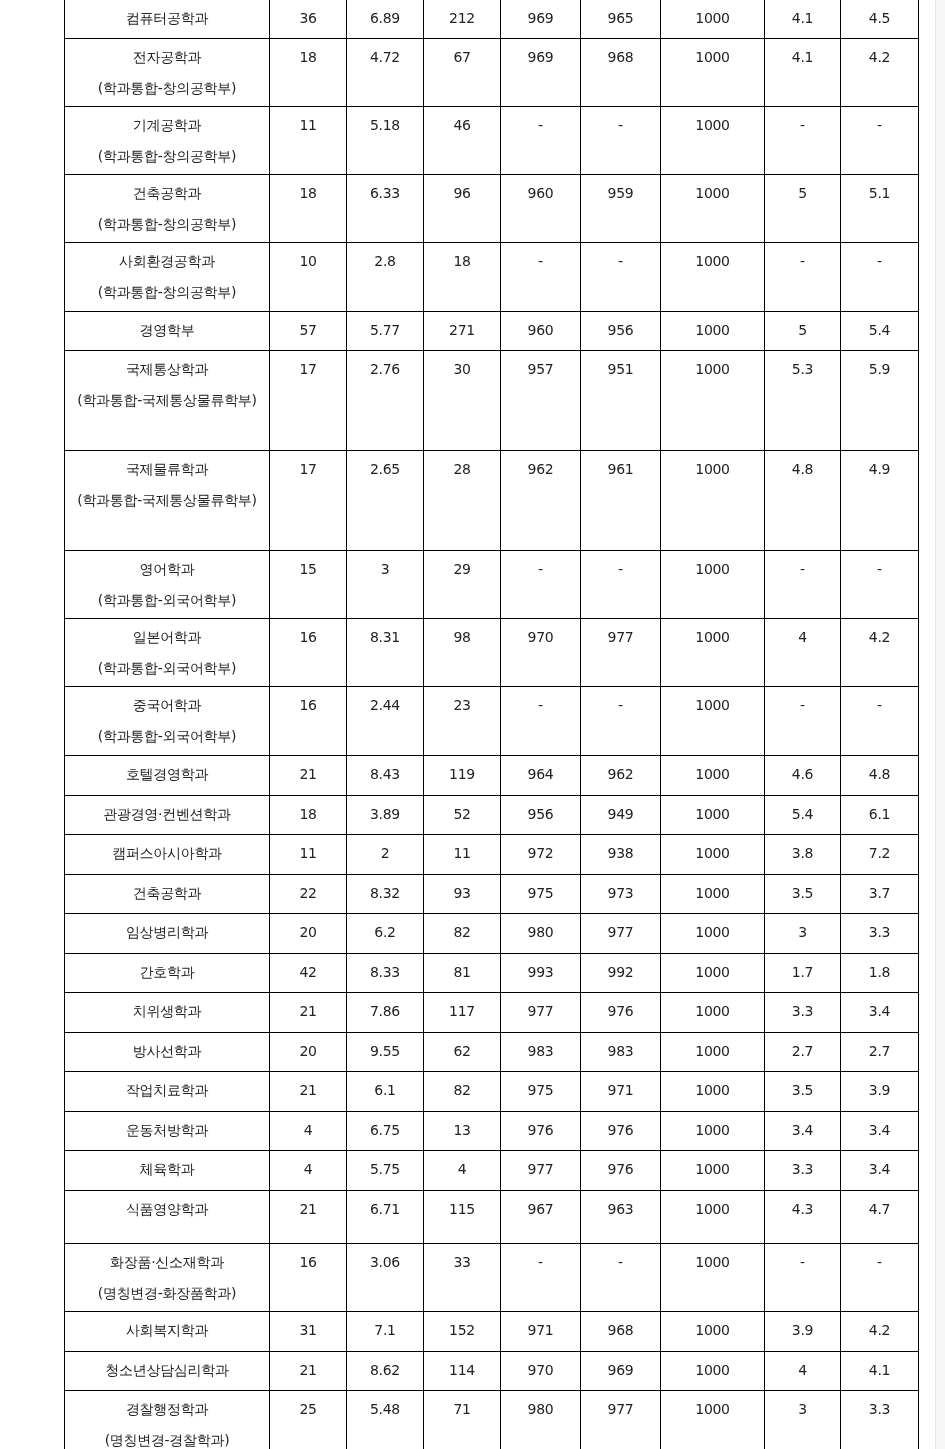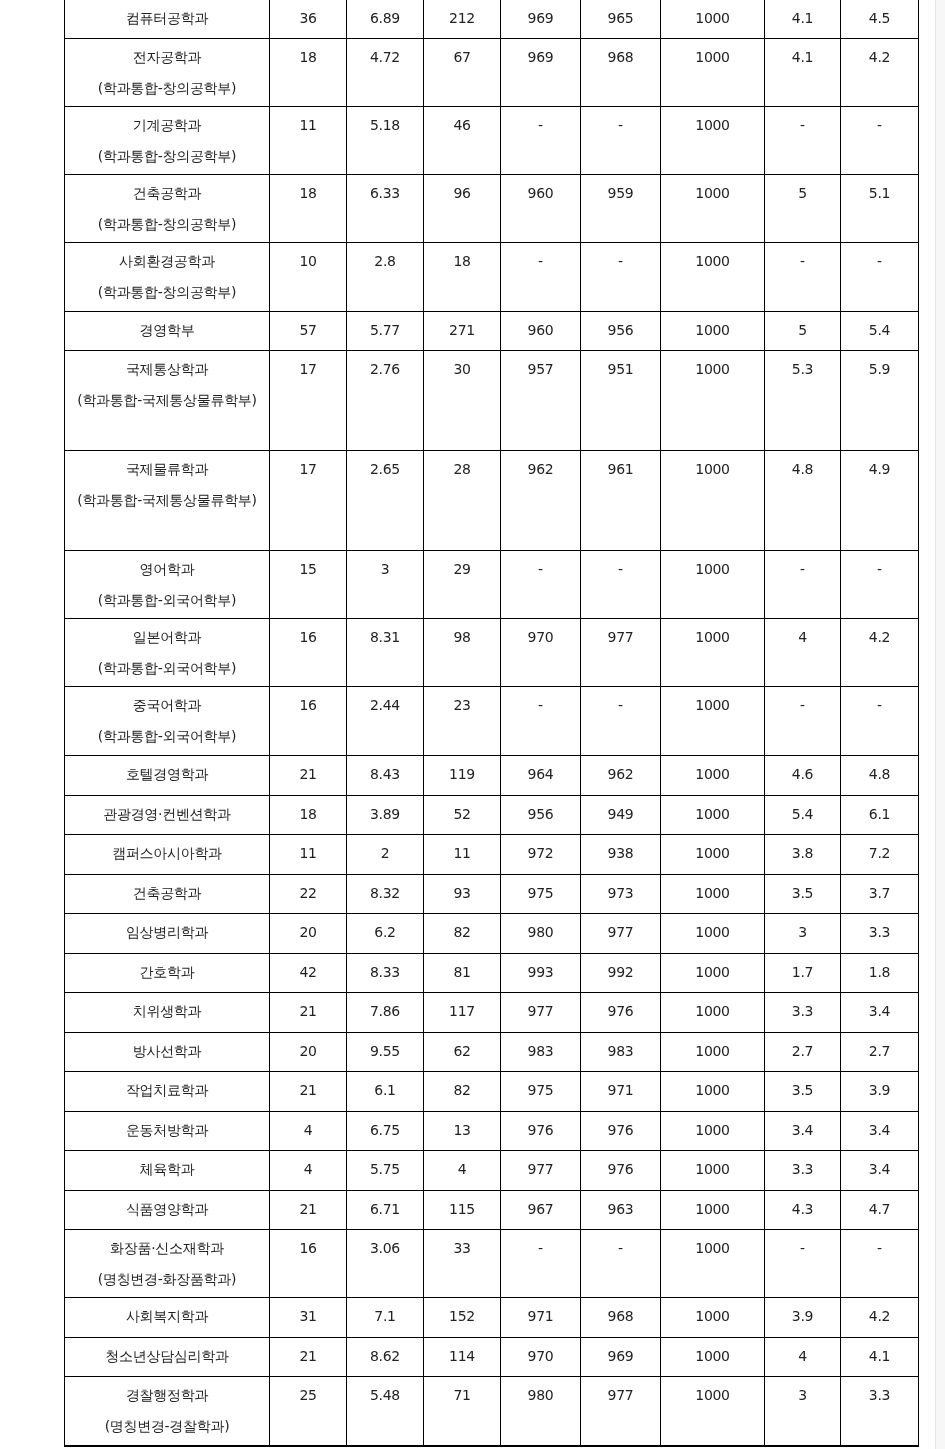--- a/index.html
+++ b/index.html
@@ -337,21 +337,21 @@
         </td>
         <td class="num">4</td>
         <td class="num">5.75</td>
         <td class="num">4</td>
         <td class="num">977</td>
         <td class="num">976</td>
         <td class="num">1000</td>
         <td class="num">3.3</td>
         <td class="num">3.4</td>
       </tr>
-      <tr style="height: 39px;">
+      <tr style="height: 53px;">
         <td class="name">
           <span class="line">식품영양학과</span>
         </td>
         <td class="num">21</td>
         <td class="num">6.71</td>
         <td class="num">115</td>
         <td class="num">967</td>
         <td class="num">963</td>
         <td class="num">1000</td>
         <td class="num">4.3</td>

